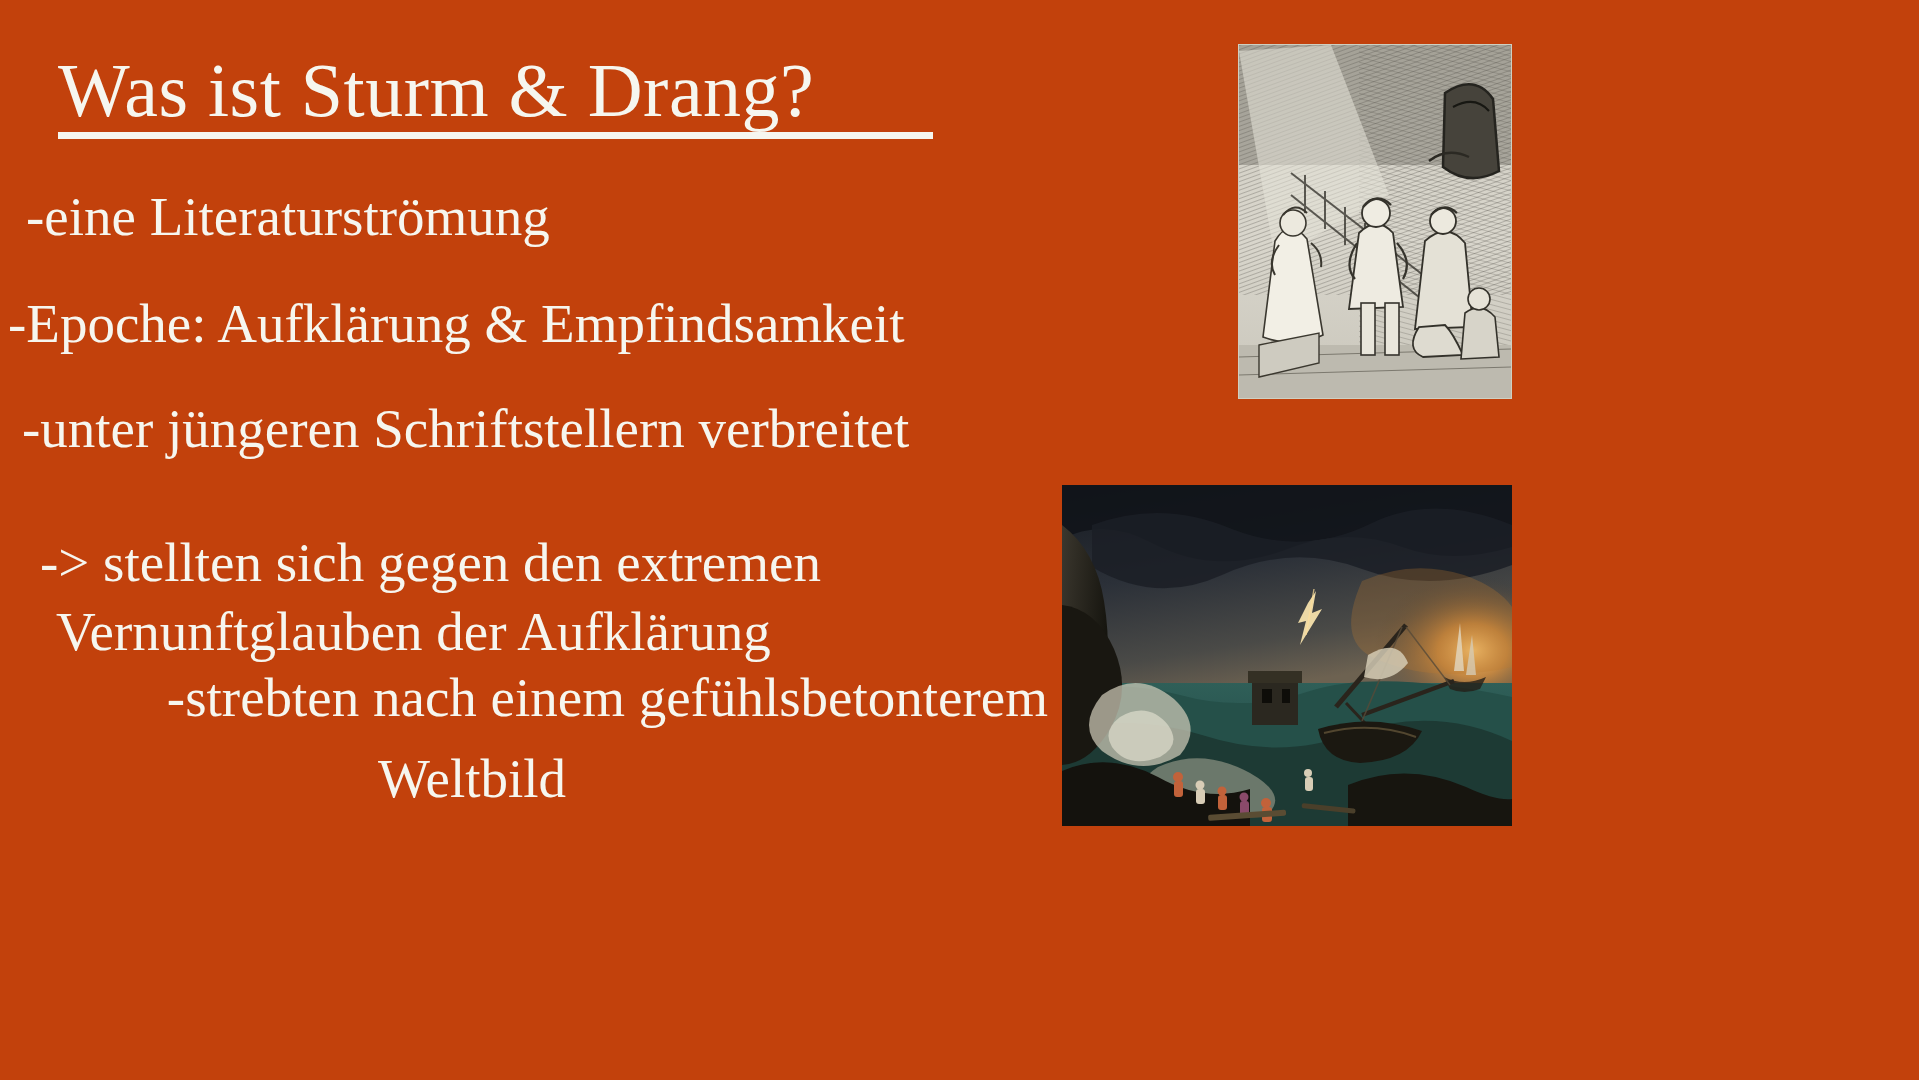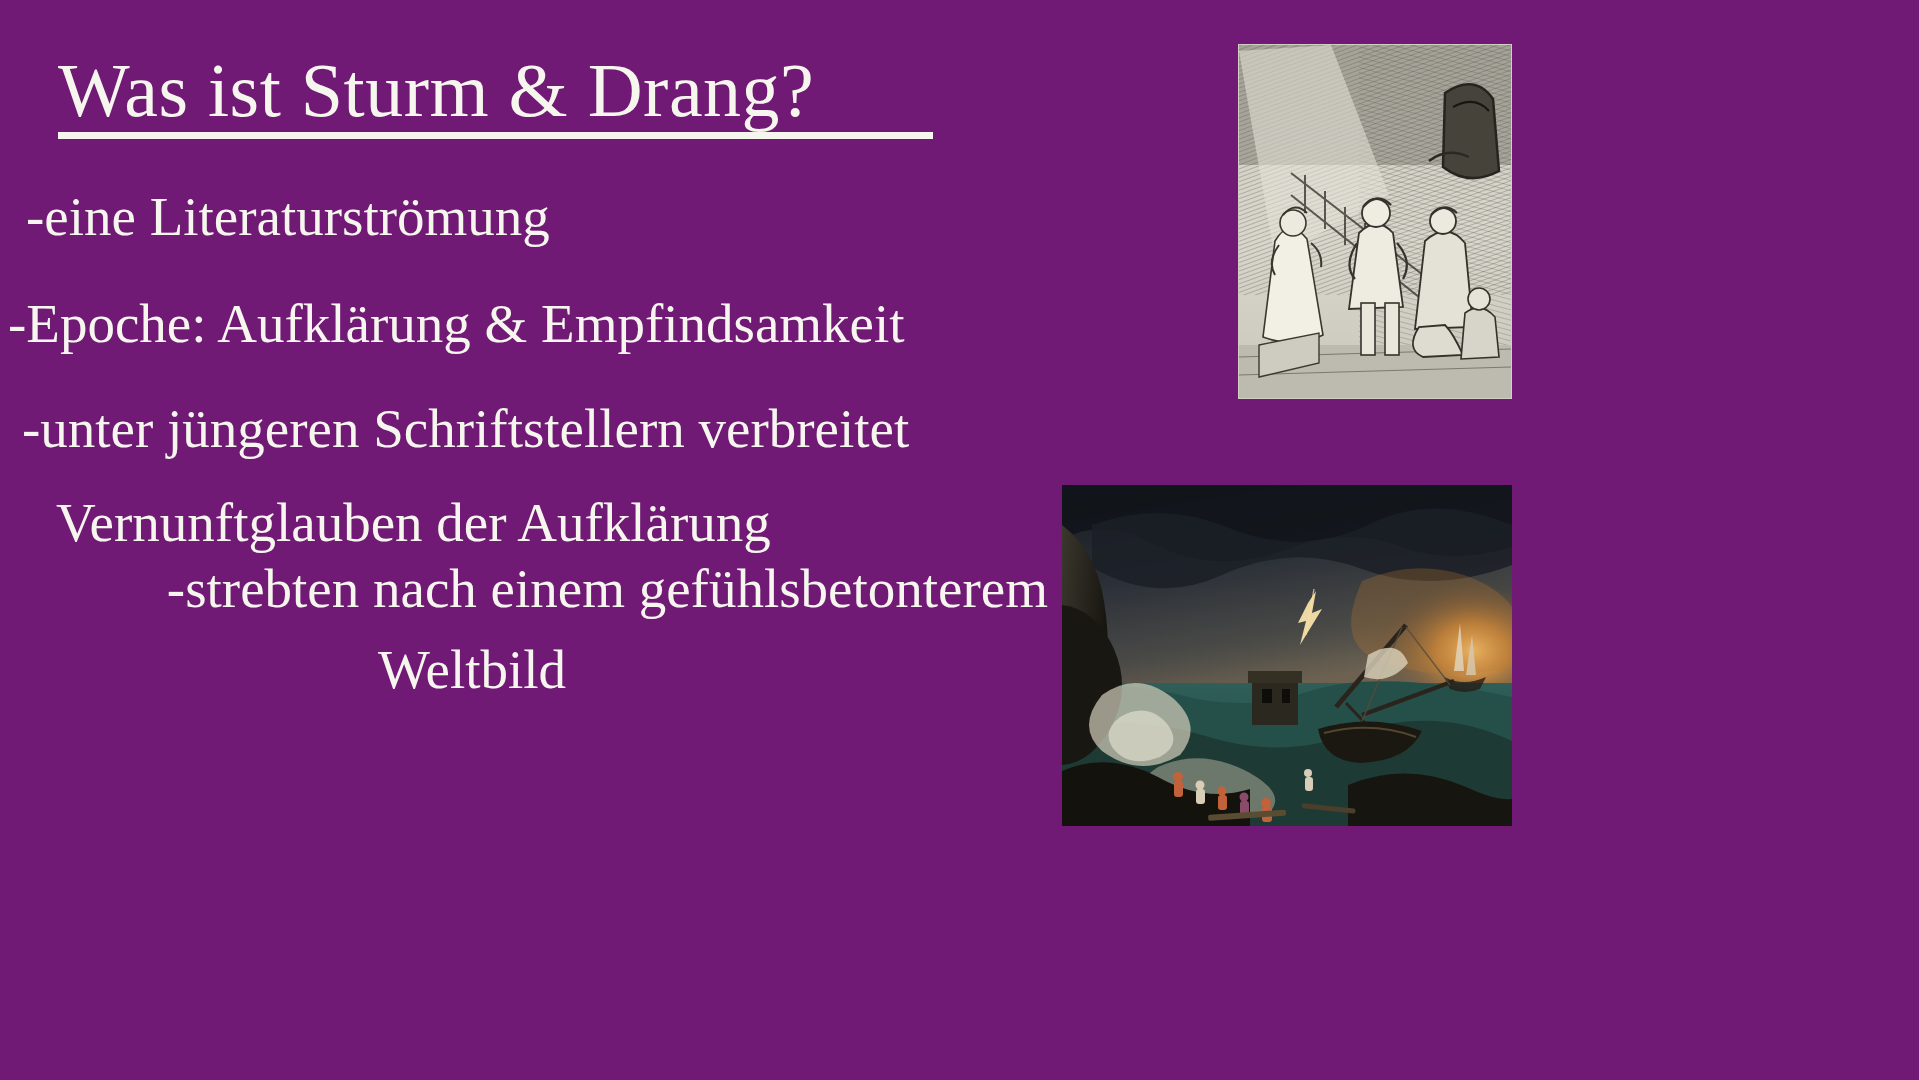--- a/index.html
+++ b/index.html
@@ -11,21 +11,21 @@
     width: 1919px;
     height: 1080px;
     overflow: hidden;
     font-family: "Liberation Serif", "DejaVu Serif", serif;
   }
 
   .slide {
     position: relative;
     width: 1919px;
     height: 1080px;
-    background: #701a75;
+    background: #c2410c;
   }
 
   
   .title-wrap {
     position: absolute;
     left: 58px;
     top: 52px;
     width: 900px;
   }
   .title {
@@ -54,21 +54,21 @@
   .line {
     color: #f6f6ef;
     font-family: "Liberation Serif", "DejaVu Serif", serif;
     font-size: 55px;
     line-height: 1.04;
     white-space: nowrap;
   }
 
   .l1 { margin-left: 18px; margin-bottom: 50px; }
   .l2 { margin-left: 0;  margin-bottom: 48px; }
-  .l3 { margin-left: 14px; margin-bottom: 36px; }
+  .l3 { margin-left: 14px; margin-bottom: 76px; }
 
   .group2 { margin-top: 0; }
   .l4 { margin-left: 32px; margin-bottom: 12px; }
   .l5 { margin-left: 48px; margin-bottom: 9px; }
   .l6 { margin-left: 22px; margin-bottom: 24px; text-align: right; }
   .l7 { margin-left: 370px; }
 
   
   .img-engraving {
     position: absolute;
@@ -106,20 +106,21 @@
 
   <div class="body-col">
 
     <div class="line l1">-eine Literaturströmung</div>
 
     <div class="line l2">-Epoche: Aufklärung &amp; Empfindsamkeit</div>
 
     <div class="line l3">-unter jüngeren Schriftstellern verbreitet</div>
 
     <div class="group2">
+      <div class="line l4">-&gt; stellten sich gegen den extremen</div>
 
       <div class="line l5">Vernunftglauben der Aufklärung</div>
 
       <div class="line l6">-strebten nach einem gefühlsbetonterem</div>
 
       <div class="line l7">Weltbild</div>
     </div>
   </div>
 
   <div class="img-engraving">

